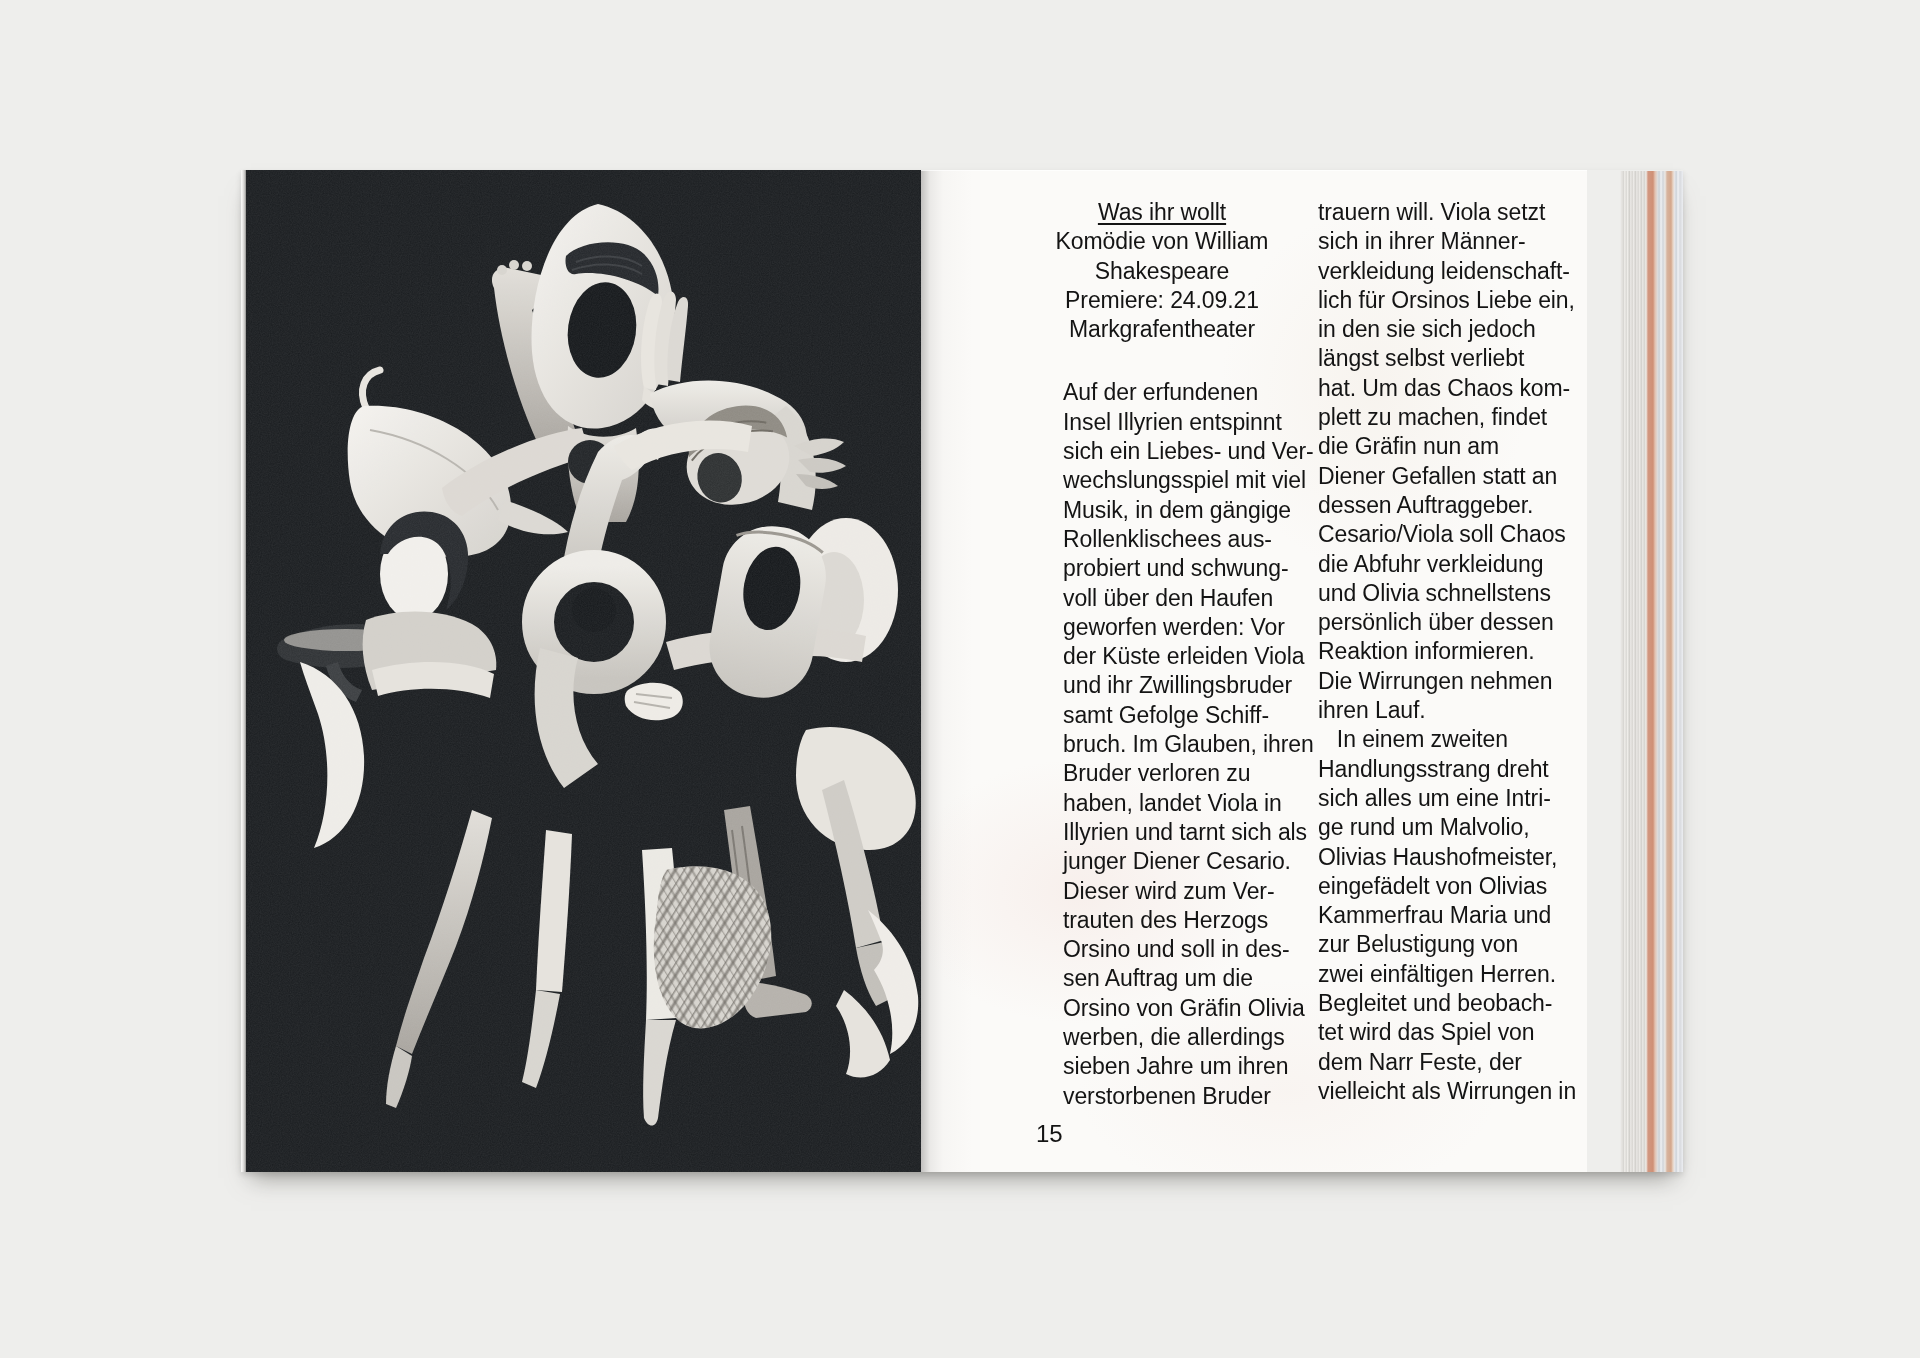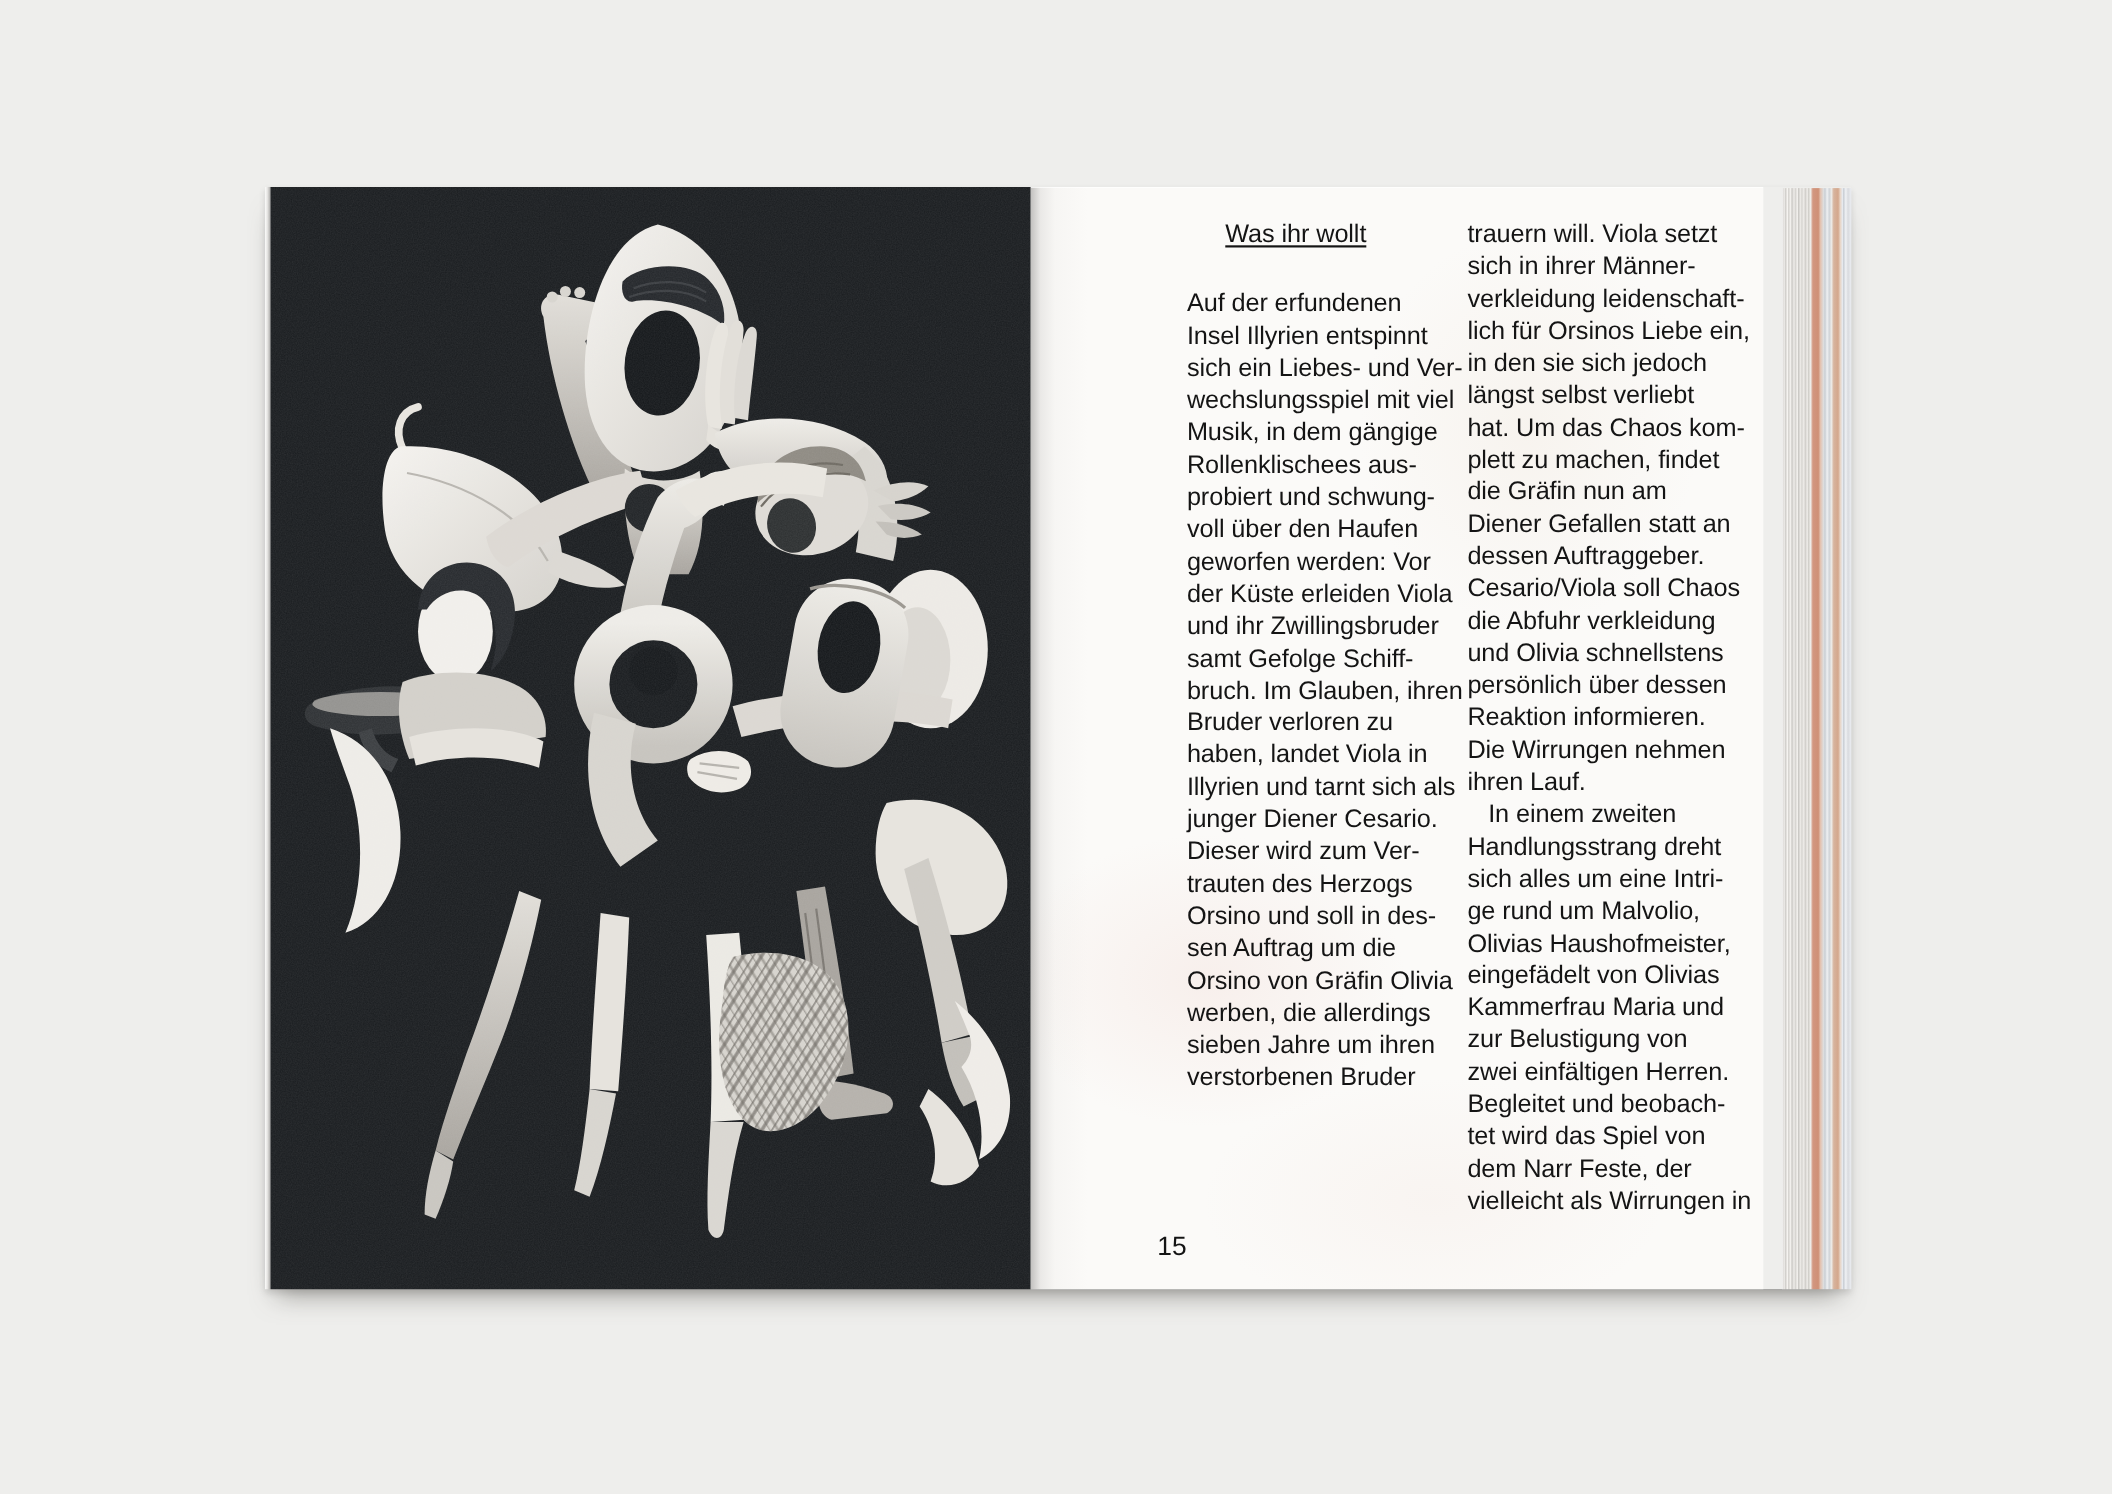--- a/index.html
+++ b/index.html
@@ -3,21 +3,21 @@
 <meta charset="utf-8">
 <style>
   html,body{margin:0;padding:0;background:#eeeeec;}
   .stage{position:relative;width:1920px;height:1358px;background:#eeeeec;overflow:hidden;
          font-family:"Liberation Sans",sans-serif;}
   .book{position:absolute;left:241px;top:170px;width:1442px;height:1002px;
         box-shadow:0 16px 22px -10px rgba(95,92,88,0.55), 0 3px 6px rgba(0,0,0,0.12);}
   .edge-left{position:absolute;left:0;top:0;width:5px;height:100%;
              background:linear-gradient(to right,#fbfbfa 0,#e7e6e4 2px,#bdbcba 4px,#8a8a88 5px);}
   .page-left{position:absolute;left:5px;top:0;width:691px;height:1002px;background:#191c1f;overflow:hidden;}
-  .page-right{position:absolute;left:696px;top:0;width:666px;height:1002px;
+  .page-right{position:absolute;left:680px;top:0;width:666px;height:1002px;
       background:
         radial-gradient(ellipse 260px 190px at 24% 72%, rgba(233,196,186,0.20), transparent 70%),
         radial-gradient(ellipse 220px 260px at 68% 22%, rgba(244,238,230,0.55), transparent 70%),
         radial-gradient(ellipse 300px 160px at 55% 92%, rgba(236,214,204,0.16), transparent 70%),
         linear-gradient(to right, rgba(74,72,70,0.32) 0, rgba(130,128,125,0.14) 9px,
             rgba(190,188,184,0.07) 22px, rgba(0,0,0,0) 52px),
         #fbfaf8;
       box-shadow:inset 0 1px 0 rgba(255,255,255,0.7);}
   .fore-edge{position:absolute;left:1379px;top:1px;width:63px;height:1001px;
       background:linear-gradient(to right,
@@ -190,20 +190,26 @@
         </g>
 
         <rect width="691" height="1002" filter="url(#grainF)"></rect>
       </svg>
     </div>
 
     <div class="page-right">
       <div class="col col1">
         <div class="heading">
           <div class="tline h-title">Was ihr wollt</div>
+          <div>
+              <div class="tline">Komödie von William</div>
+              <div class="tline">Shakespeare</div>
+              <div class="tline">Premiere: 24.09.21</div>
+              <div class="tline">Markgrafentheater</div>
+            </div>
         </div>
         <div class="bodytext">
             <div class="tline">Auf der erfundenen</div>
             <div class="tline">Insel Illyrien entspinnt</div>
             <div class="tline">sich ein Liebes- und Ver-</div>
             <div class="tline">wechslungsspiel mit viel</div>
             <div class="tline">Musik, in dem gängige</div>
             <div class="tline">Rollenklischees aus-</div>
             <div class="tline">probiert und schwung-</div>
             <div class="tline">voll über den Haufen</div>

